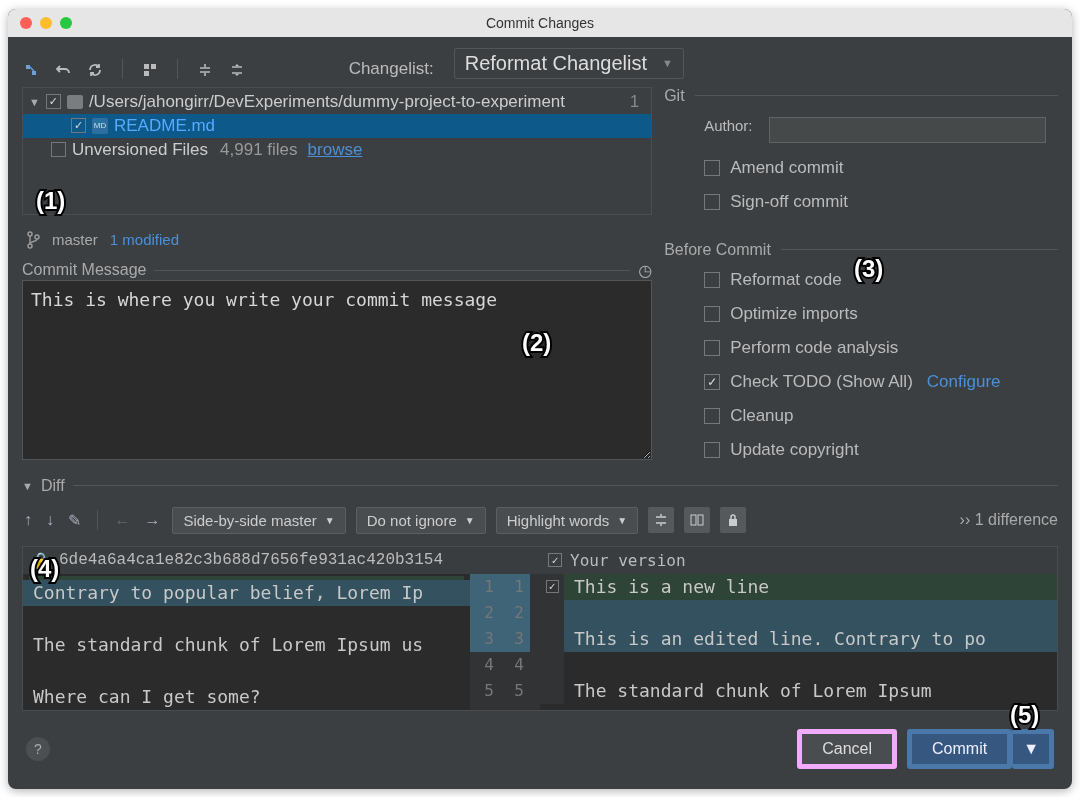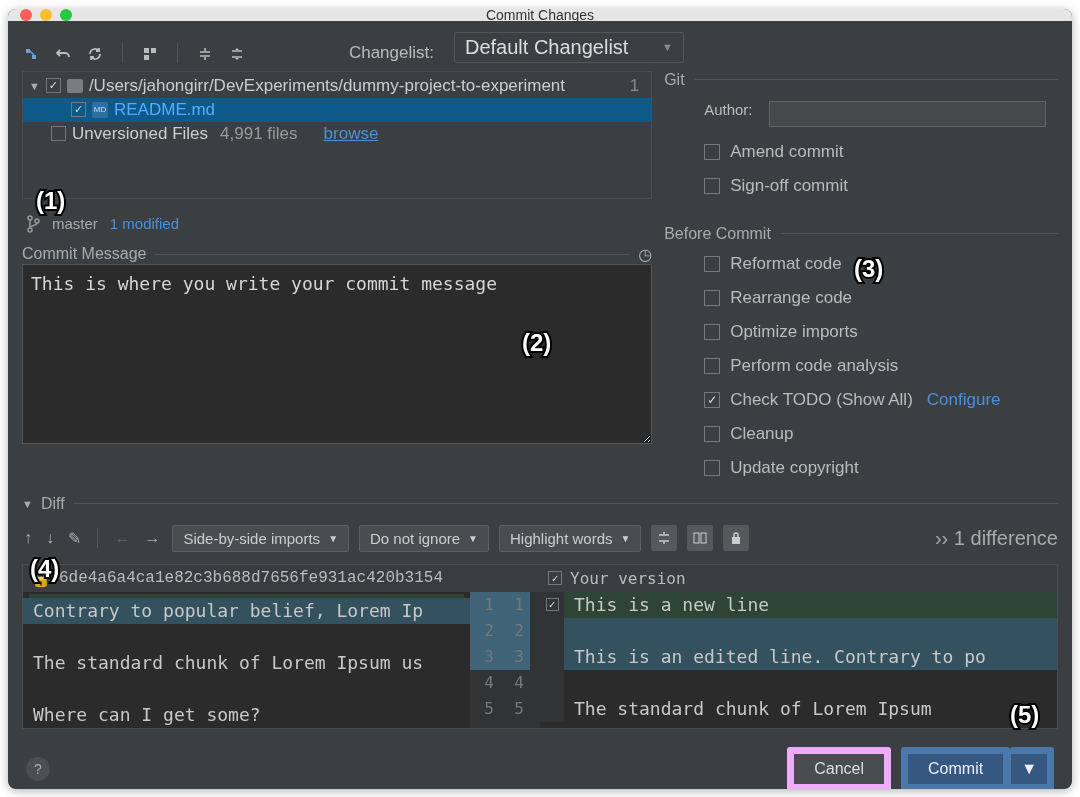--- a/index.html
+++ b/index.html
@@ -80,38 +80,38 @@
 .cb.on::after { content:"✓"; }
 
 .diff-head { display:flex; align-items:center; gap:8px; color:#aaa; font-size:16px; margin-top:6px; }
 .diff-head .tri2 { color:#aaa; font-size:11px; }
 .diff-head .line { flex:1; height:1px; background:#555; }
 
 .diff-toolbar { display:flex; align-items:center; gap:10px; padding:4px 0; }
 .diff-btn-sm { color:#aab; font-size:16px; padding:0 2px; }
 .pill { background:#4a4d50; border:1px solid #5c5f62; color:#ccc; font-size:15px; padding:4px 10px; display:flex; gap:8px; align-items:center; border-radius:2px; }
 .sq { width:26px; height:26px; background:#55595c; display:flex; align-items:center; justify-content:center; color:#ccc; font-size:14px; border-radius:2px; }
-.diff-count { margin-left:auto; color:#aaa; font-size:20px; }
+.diff-count { margin-left:auto; color:#aaa; font-size:16px; }
 
 .diff-pane { display:flex; border:1px solid #4a4d4f; background:#2b2b2b; font-family:"SF Mono",Menlo,Consolas,monospace; font-size:18px; }
 .diff-side { flex:1; display:flex; flex-direction:column; }
 .diff-hdr { background:#3a3d3f; padding:4px 8px; display:flex; align-items:center; gap:8px; color:#bbb; font-size:16px; }
 .diff-body { display:flex; }
 .code-col { flex:1; }
 .code-line { height:26px; line-height:26px; padding:0 10px; color:#c8c8c8; white-space:nowrap; overflow:hidden; }
 .ln { width:30px; text-align:right; color:#777; font-size:16px; height:26px; line-height:26px; padding-right:6px; }
 .ln-col { display:flex; flex-direction:column; }
 .hl-blue { background:#33515f; }
 .hl-green { background:#2d4436; }
 .gutter-blue { background:#3f6478; }
 .gutter-mid { width:70px; background:#313335; display:flex; }
 
 .footer { display:flex; align-items:center; gap:10px; padding:10px 4px 2px 4px; }
 .help { width:24px; height:24px; border-radius:50%; background:#4c4f52; color:#aaa; display:flex; align-items:center; justify-content:center; font-size:14px; }
-.btn { padding:6px 20px; font-size:16px; border-radius:3px; border:7px solid #f0abfc; background:#4a4d50; color:#ddd; }
+.btn { padding:6px 20px; font-size:16px; border-radius:3px; border:5px solid #f0abfc; background:#4a4d50; color:#ddd; }
 .btn.primary { background:#365880; border-color:#4a78a8; color:#eef; }
 .btn.drop { padding:6px 10px; border-left:1px solid #4a78a8; }
 
 .annot { position:absolute; font-weight:900; font-size:24px; color:#fff;
   -webkit-text-stroke: 4px #000; paint-order: stroke fill; pointer-events:none; }
 .window { position:relative; }
 
 svg { display:block; }
 </style>
 </head>
@@ -162,21 +162,21 @@
           </svg>
         </span>
       <span class="tb-icon">
           <svg width="14" height="16" viewBox="0 0 14 16">
             <path d="M2 5h10M2 11h10" stroke="#bbb" stroke-width="1.6"></path>
             <path d="M7 2l-2 2h4zM7 14l-2-2h4z" fill="#bbb"></path>
           </svg>
         </span>
       <span class="changelist-label">Changelist:</span>
       <div class="changelist-select">
-        <span>Default Changelist</span>
+        <span>Reformat Changelist</span>
         <span class="chev">▼</span>
       </div>
       <div style="width:360px"></div>
     </div>
 
     <div class="main-row">
       <div class="left-col">
         <div class="tree">
           <div class="tree-row root">
             <span class="tri">▼</span>
@@ -187,21 +187,21 @@
           </div>
           <div class="tree-row sel">
             <span class="tree-check on"></span>
             <span class="md-icon">MD</span>
             <span class="file-link">README.md</span>
           </div>
           <div class="tree-row" style="padding-left:28px">
             <span class="tree-check"></span>
             <span style="color:#ccc">Unversioned Files</span>
             <span style="color:#999; margin-left:6px">4,991 files</span>
-            <span class="link" style="margin-left:20px">browse</span>
+            <span class="link" style="margin-left:4px">browse</span>
           </div>
           <div style="height:50px"></div>
         </div>
 
         <div class="branch-row">
           <span class="branch-icon">
               <svg width="14" height="18" viewBox="0 0 14 18">
                 <circle cx="4" cy="3" r="2" fill="none" stroke="#999" stroke-width="1.5"></circle>
                 <circle cx="4" cy="15" r="2" fill="none" stroke="#999" stroke-width="1.5"></circle>
                 <circle cx="11" cy="6" r="2" fill="none" stroke="#999" stroke-width="1.5"></circle>
@@ -241,24 +241,20 @@
         <div class="group-title" style="margin-top:18px">
             <span>Before Commit</span>
             <span class="line"></span>
           </div>
         <div class="cb-row">
             <span class="cb"></span>
             <span>Reformat code</span>
           </div>
         <div class="cb-row">
             <span class="cb"></span>
-            <span>Rearrange code</span>
-          </div>
-        <div class="cb-row">
-            <span class="cb"></span>
             <span>Optimize imports</span>
           </div>
         <div class="cb-row">
             <span class="cb"></span>
             <span>Perform code analysis</span>
           </div>
         <div class="cb-row">
             <span class="cb on"></span>
             <span>Check TODO (Show All)</span> 
             <span class="link" style="text-decoration:none; margin-left:4px">Configure</span>
@@ -281,21 +277,21 @@
     </div>
 
     <div class="diff-toolbar">
       <span class="diff-btn-sm">↑</span>
       <span class="diff-btn-sm">↓</span>
       <span class="diff-btn-sm">✎</span>
       <span class="tb-sep"></span>
       <span class="diff-btn-sm" style="color:#666">←</span>
       <span class="diff-btn-sm">→</span>
       <div class="pill">
-          <span>Side-by-side imports</span>
+          <span>Side-by-side master</span>
           <span style="font-size:10px">▼</span>
         </div>
       <div class="pill">
           <span>Do not ignore</span>
           <span style="font-size:10px">▼</span>
         </div>
       <div class="pill">
           <span>Highlight words</span>
           <span style="font-size:10px">▼</span>
         </div>

